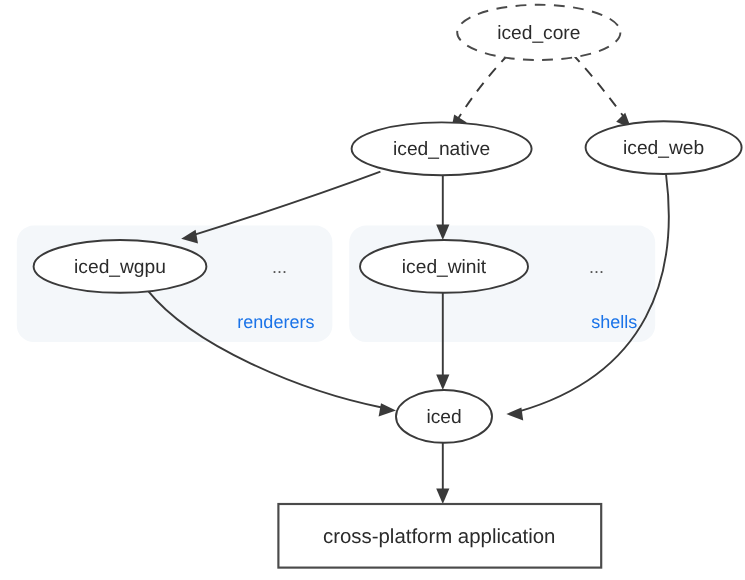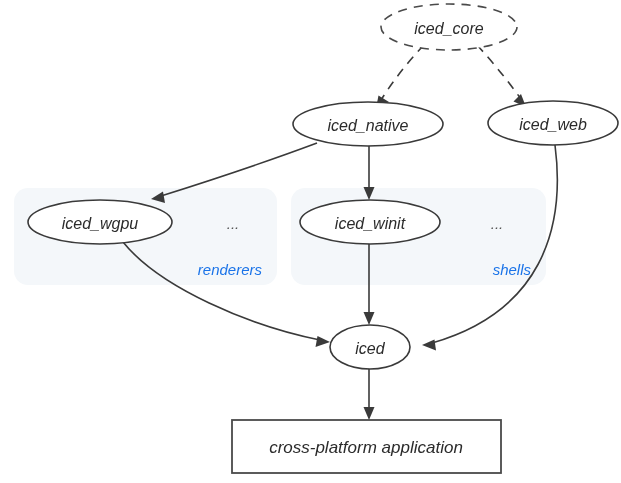--- a/index.html
+++ b/index.html
@@ -9,21 +9,20 @@
   }
   body {
     font-family: "Liberation Sans", sans-serif;
   }
   #diagram-canvas {
     position: relative;
     width: 621px;
     height: 483px;
     background: #ffffff;
     overflow: hidden;
-    font-style: italic;
   }
   #diagram-svg {
     position: absolute;
     top: 0;
     left: 0;
     width: 621px;
     height: 483px;
     display: block;
   }
   .node-ellipse {

